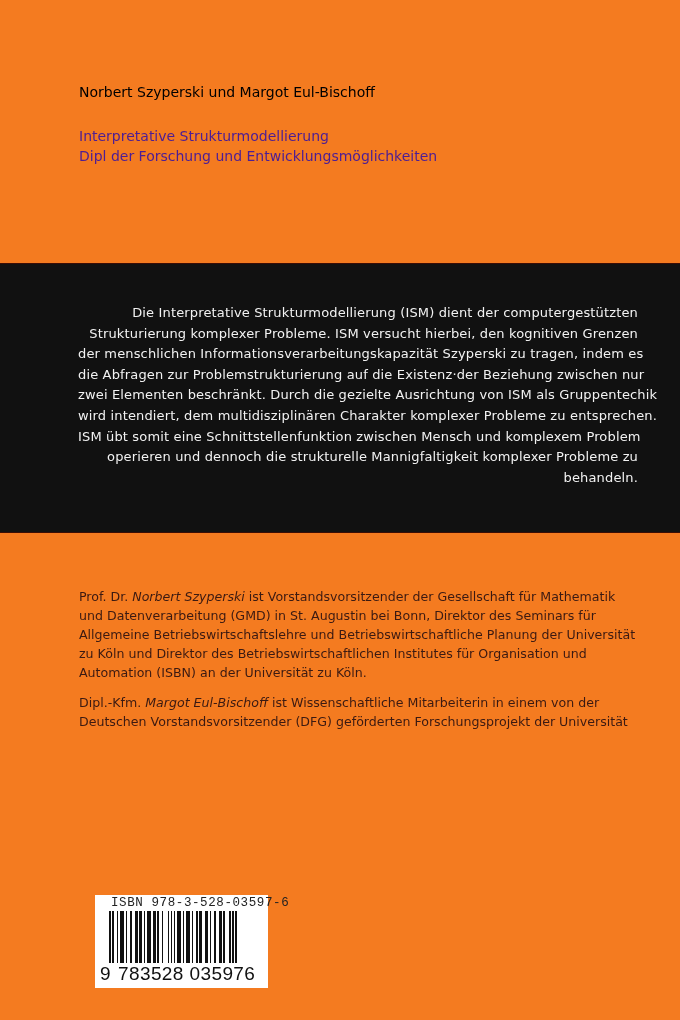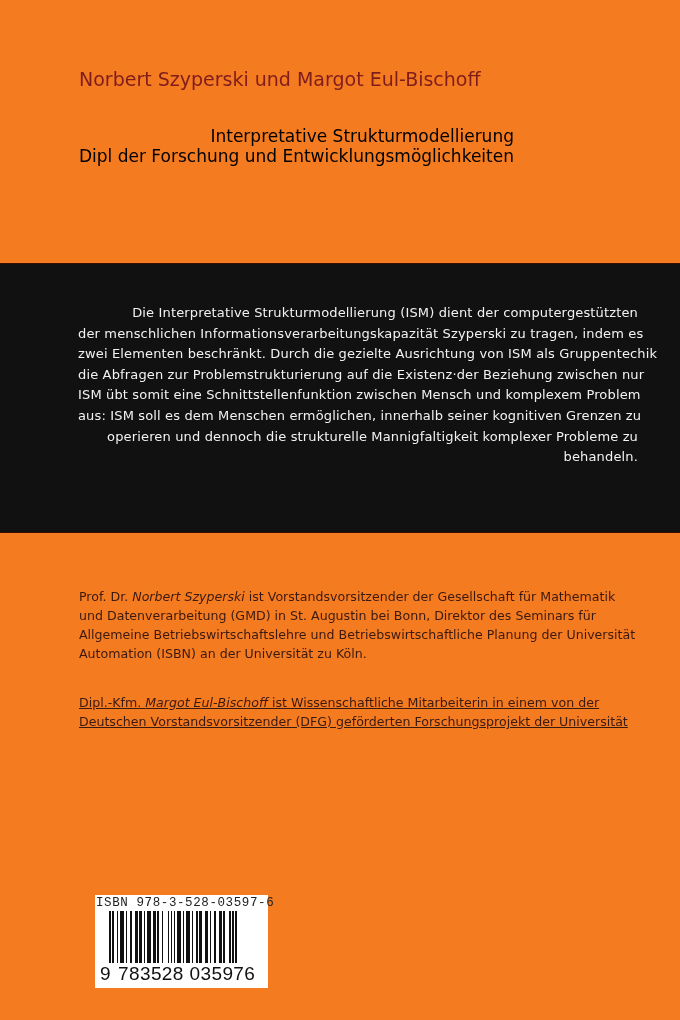--- a/index.html
+++ b/index.html
@@ -15,34 +15,33 @@
       font-family: "DejaVu Sans", sans-serif;
     }
     .top-section {
       position: absolute;
       left: 0; top: 0;
       width: 680px; height: 263px;
       background: #f47b20;
     }
     .authors-heading {
       position: absolute;
-      left: 79px; top: 68px;
-      font-size: 19px;
-      color: #7f1d1d;
+      left: 79px; top: 84px;
+      font-size: 14px;
+      color: #000000;
       white-space: nowrap;
       letter-spacing: 0px;
     }
     .title-block {
       position: absolute;
       left: 79px; top: 126px;
-      font-size: 17px;
-      color: #000000;
+      font-size: 14px;
+      color: #4c1d95;
       line-height: 20px;
       white-space: nowrap;
-      text-align: right;
     }
     .title-line { display: block; }
 
     .black-band {
       position: absolute;
       left: 0; top: 263px;
       width: 680px; height: 270px;
       background: #111111;
       border-top: 1px solid #3a0d05;
       border-bottom: 1px solid #3a0d05;
@@ -66,34 +65,34 @@
     }
     .bio {
       position: absolute;
       left: 79px;
       font-size: 12.6px;
       line-height: 19px;
       color: #3b1a12;
       white-space: nowrap;
     }
     .bio-1 { top: 54px; }
-    .bio-2 { top: 160px; text-decoration: underline; }
+    .bio-2 { top: 160px; }
     .bio-line { display: block; }
     .bio em { font-style: italic; }
 
     .barcode-box {
       position: absolute;
       left: 95px; top: 895px;
       width: 173px; height: 93px;
       background: #ffffff;
       box-sizing: border-box;
     }
     .isbn-text {
       position: absolute;
-      left: 1px; top: 1px;
+      left: 16px; top: 1px;
       font-family: "Liberation Mono", monospace;
       font-size: 12.5px;
       color: #222;
       letter-spacing: 0.6px;
       white-space: nowrap;
     }
     .bars {
       position: absolute;
       left: 14px; top: 16px;
       width: 152px; height: 58px;
@@ -124,35 +123,37 @@
   <div class="authors-heading">Norbert Szyperski und Margot Eul-Bischoff</div>
   <div class="title-block">
     <span class="title-line">Interpretative Strukturmodellierung</span>
     <span class="title-line">Dipl der Forschung und Entwicklungsmöglichkeiten</span>
   </div>
 </div>
 
 <div class="black-band">
   <div class="abstract">
     <span class="abstract-line">Die Interpretative Strukturmodellierung (ISM) dient der computergestützten</span>
+    <span class="abstract-line">Strukturierung komplexer Probleme. ISM versucht hierbei, den kognitiven Grenzen</span>
     <span class="abstract-line">der menschlichen Informationsverarbeitungskapazität Szyperski zu tragen, indem es</span>
+    <span class="abstract-line">die Abfragen zur Problemstrukturierung auf die Existenz·der Beziehung zwischen nur</span>
     <span class="abstract-line">zwei Elementen beschränkt. Durch die gezielte Ausrichtung von ISM als Gruppentechik</span>
-    <span class="abstract-line">die Abfragen zur Problemstrukturierung auf die Existenz·der Beziehung zwischen nur</span>
+    <span class="abstract-line">wird intendiert, dem multidisziplinären Charakter komplexer Probleme  zu entsprechen.</span>
     <span class="abstract-line">ISM übt somit eine Schnittstellenfunktion zwischen Mensch und komplexem Problem</span>
-    <span class="abstract-line">aus: ISM soll es dem Menschen ermöglichen, innerhalb seiner kognitiven Grenzen zu</span>
     <span class="abstract-line">operieren und dennoch die strukturelle Mannigfaltigkeit komplexer Probleme zu</span>
     <span class="abstract-line">behandeln.</span>
   </div>
 </div>
 
 <div class="bio-section">
   <div class="bio bio-1">
     <span class="bio-line"><span>Prof. Dr. </span><em>Norbert Szyperski</em><span> ist Vorstandsvorsitzender der Gesellschaft für Mathematik</span></span>
     <span class="bio-line">und Datenverarbeitung (GMD) in St. Augustin bei Bonn, Direktor des Seminars für</span>
     <span class="bio-line">Allgemeine Betriebswirtschaftslehre und Betriebswirtschaftliche Planung der Universität</span>
+    <span class="bio-line">zu Köln und Direktor des Betriebswirtschaftlichen Institutes für Organisation und</span>
     <span class="bio-line">Automation (ISBN) an der Universität zu Köln.</span>
   </div>
   <div class="bio bio-2">
     <span class="bio-line"><span>Dipl.-Kfm. </span><em>Margot Eul-Bischoff</em><span> ist Wissenschaftliche Mitarbeiterin in einem von der</span></span>
     <span class="bio-line">Deutschen Vorstandsvorsitzender (DFG) geförderten Forschungsprojekt der Universität</span>
   </div>
 </div>
 
 <div class="barcode-box">
   <div class="isbn-text">ISBN 978-3-528-03597-6</div>

